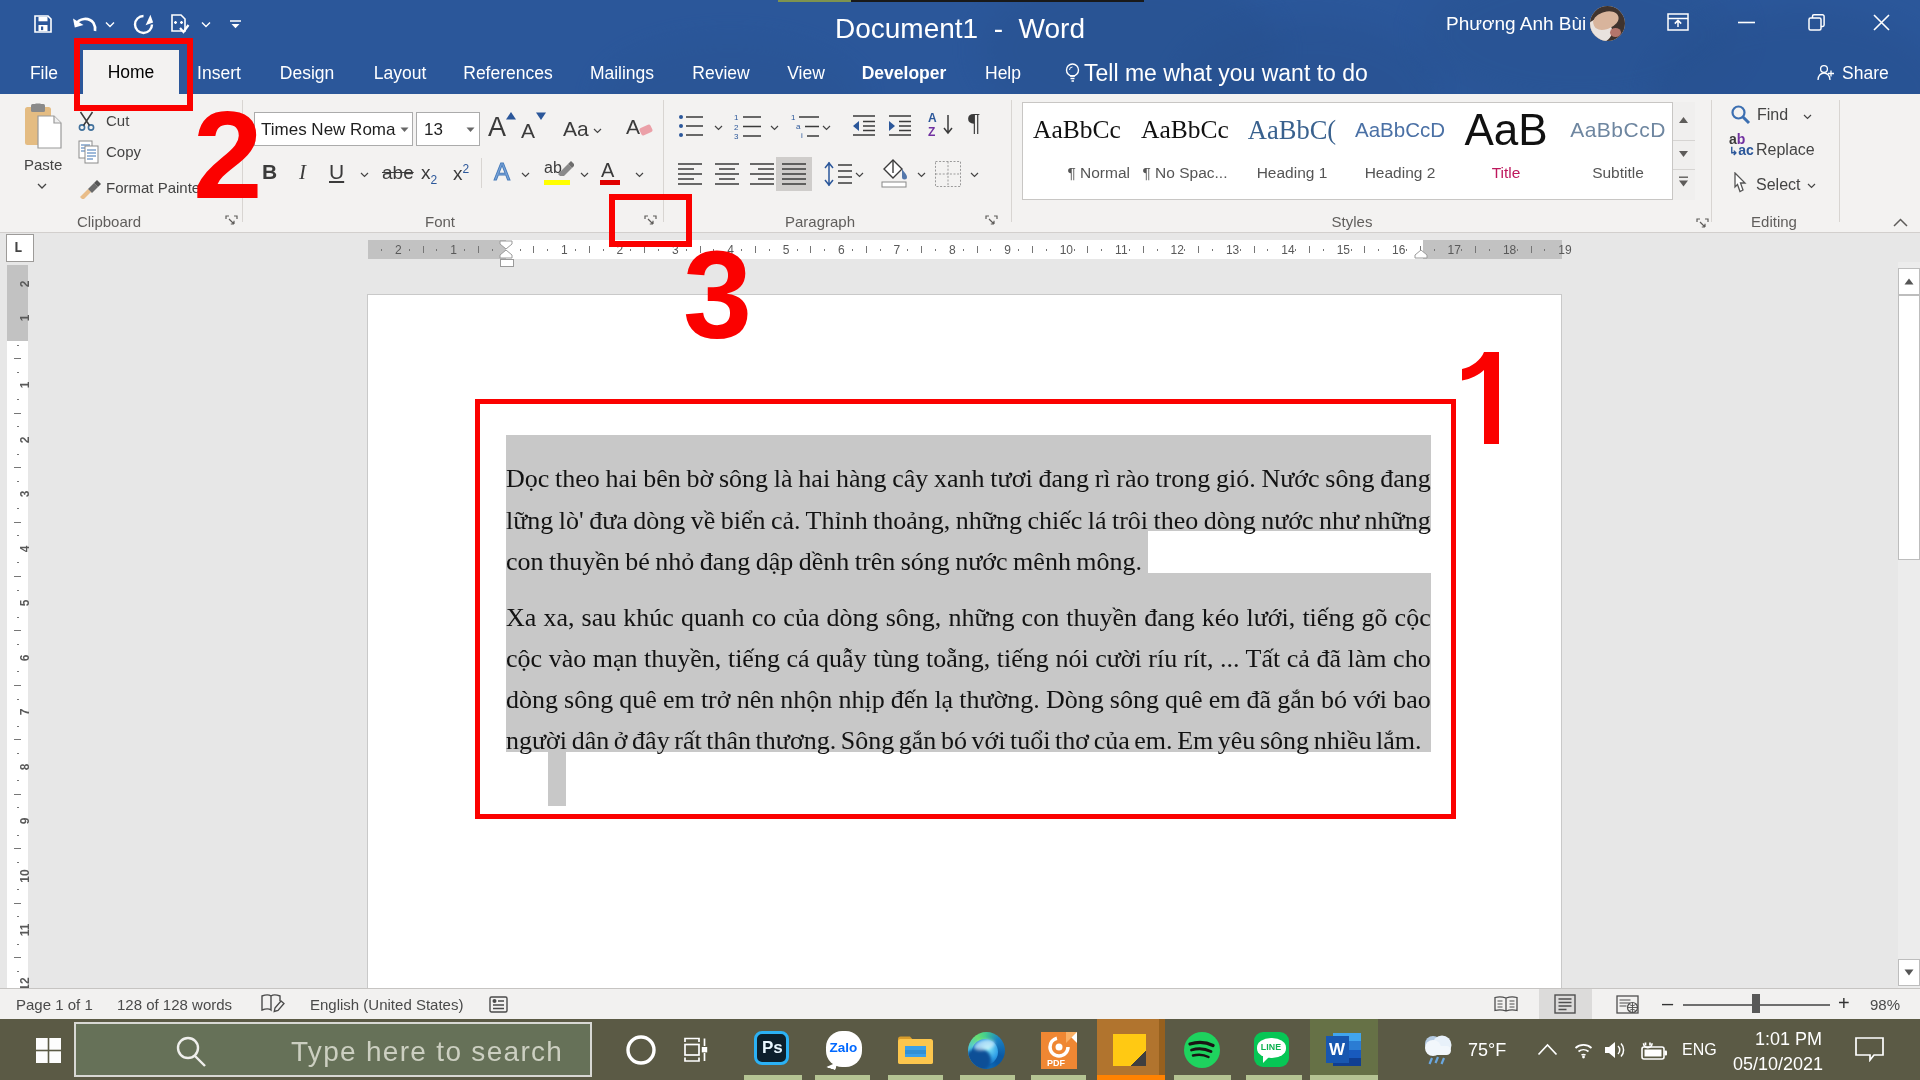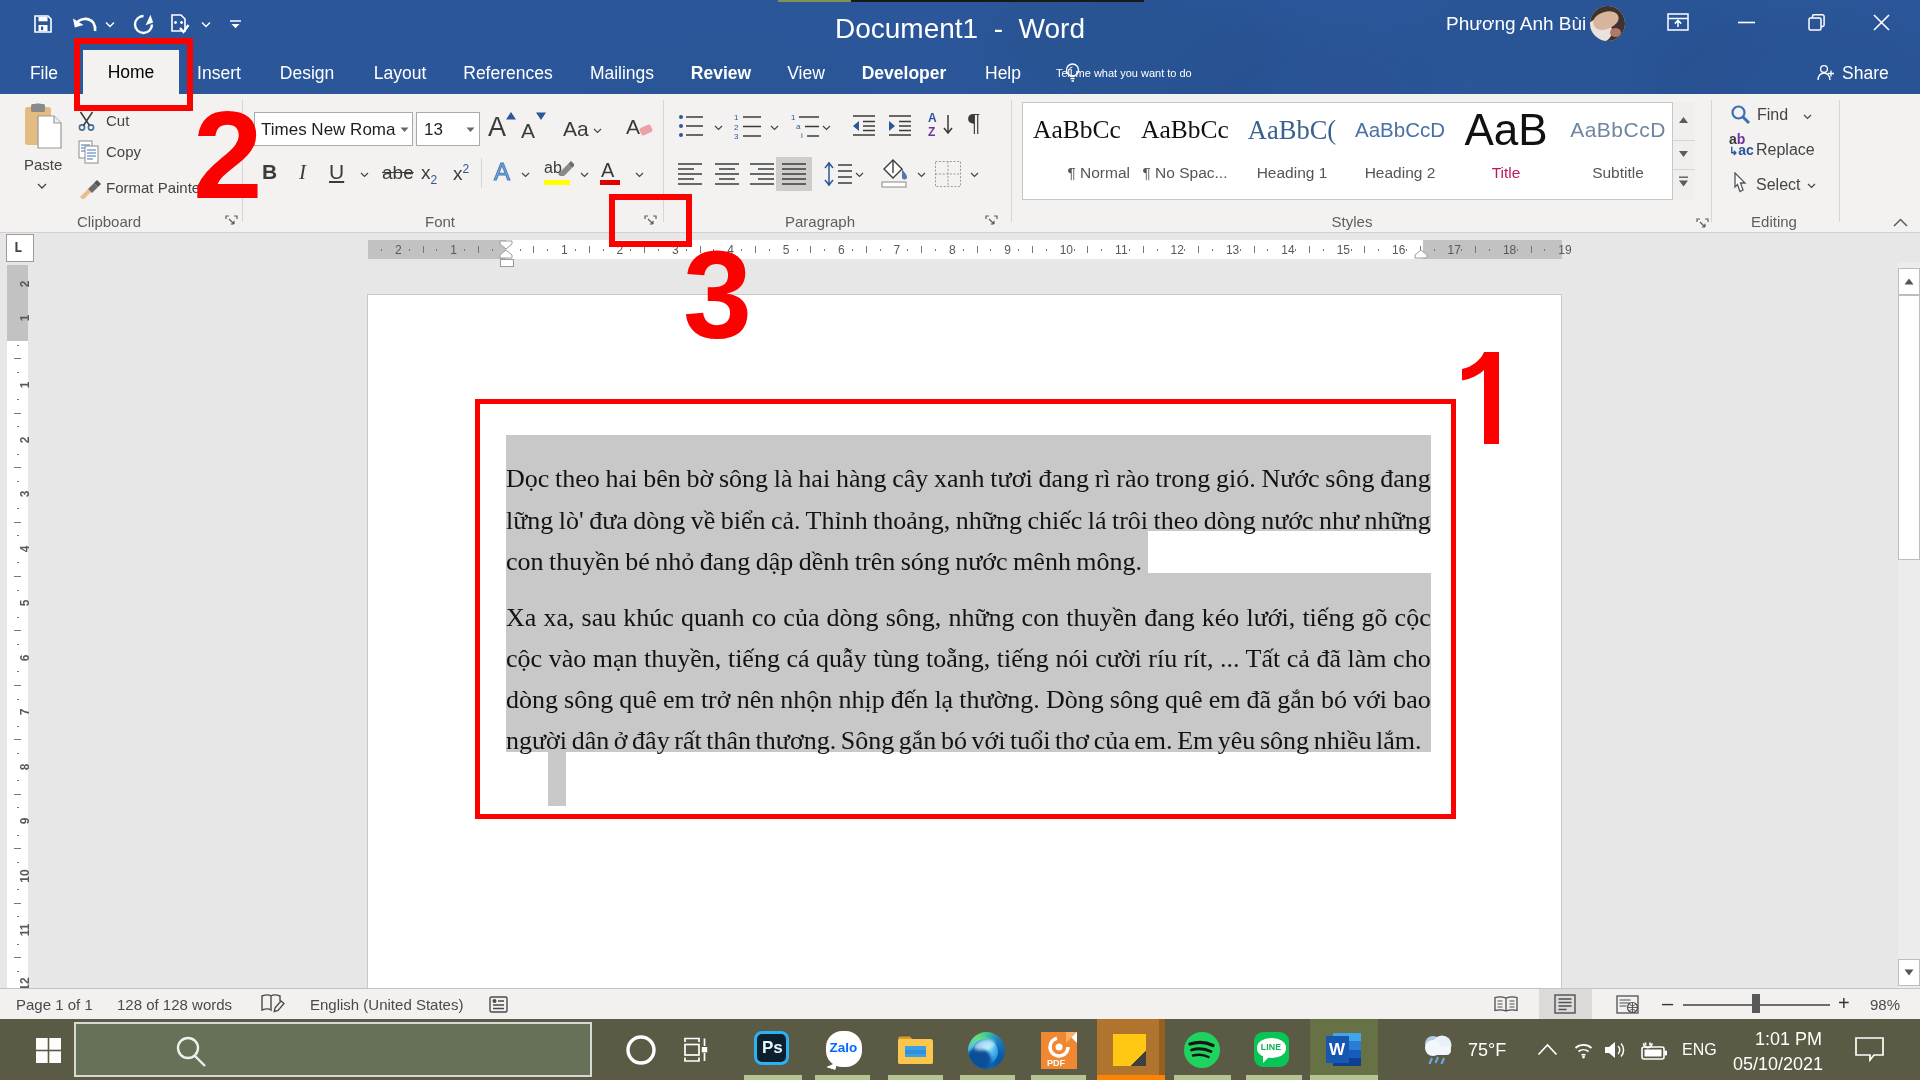--- a/index.html
+++ b/index.html
@@ -117,32 +117,32 @@
 
 <div id="hometab">
     <span>Home</span>
   </div>
 <div class="tab" style="left:44px;transform:translateX(-50%);font-weight:400">File</div>
 <div class="tab" style="left:219px;transform:translateX(-50%);font-weight:400">Insert</div>
 <div class="tab" style="left:307px;transform:translateX(-50%);font-weight:400">Design</div>
 <div class="tab" style="left:400px;transform:translateX(-50%);font-weight:400">Layout</div>
 <div class="tab" style="left:508px;transform:translateX(-50%);font-weight:400">References</div>
 <div class="tab" style="left:622px;transform:translateX(-50%);font-weight:400">Mailings</div>
-<div class="tab" style="left:721px;transform:translateX(-50%);font-weight:700">Review</div>
+<div class="tab" style="left:721px;transform:translateX(-50%);font-weight:400">Review</div>
 <div class="tab" style="left:806px;transform:translateX(-50%);font-weight:400">View</div>
 <div class="tab" style="left:904px;transform:translateX(-50%);font-weight:700">Developer</div>
 <div class="tab" style="left:1003px;transform:translateX(-50%);font-weight:400">Help</div>
 <svg class="abs" style="left:1063px;top:62px" width="19" height="23" viewBox="0 0 19 23">
     <g fill="none" stroke="#fff" stroke-width="1.4">
       <circle cx="9.5" cy="8" r="6"></circle>
       <path d="M7 14 h5 M7.5 16.5 h4 M8.5 19 h2.5"></path>
       <path d="M9.5 5 a3 3 0 0 0 -3 3" stroke-width="1"></path>
     </g>
   </svg>
-<div class="tab" style="left:1056px;font-size:11px">Tell me what you want to do</div>
+<div class="tab" style="left:1084px;font-size:23px">Tell me what you want to do</div>
 <svg class="abs" style="left:1814px;top:62px" width="22" height="22" viewBox="0 0 22 22">
     <g fill="none" stroke="#fff" stroke-width="1.3">
       <circle cx="10" cy="7" r="3.4"></circle>
       <path d="M4 18 c0-4.5 3-7 6-7 s6 2.5 6 7"></path>
       <path d="M17 8.5 v6 m-3 -3 h6"></path>
     </g>
   </svg>
 <div class="tab" style="left:1842px;font-size:17.5px">Share</div>
 <div id="ribbon">
 <div class="gdiv" style="left:241.5px"></div>
@@ -636,20 +636,21 @@
       <rect x="0" y="0" width="11.7" height="11.7" fill="#fdfdfd"></rect>
       <rect x="13.3" y="0" width="11.7" height="11.7" fill="#fdfdfd"></rect>
       <rect x="0" y="13.3" width="11.7" height="11.7" fill="#fdfdfd"></rect>
       <rect x="13.3" y="13.3" width="11.7" height="11.7" fill="#fdfdfd"></rect>
     </svg>
 <div class="abs" style="left:74px;top:3px;width:518px;height:55px;background:#667158;border:2px solid #d8d8d4"></div>
 <svg class="abs" style="left:173px;top:16px" width="36" height="34" viewBox="0 0 36 34">
       <circle cx="15" cy="13" r="10" fill="none" stroke="#efefec" stroke-width="2.4"></circle>
       <path d="M22 21 L32 31" stroke="#efefec" stroke-width="2.4"></path>
     </svg>
+<span class="abs" style="left:291px;top:17px;font-size:28px;letter-spacing:1.3px;color:#cccfc1">Type here to search</span>
 <svg class="abs" style="left:624px;top:14px" width="34" height="34" viewBox="0 0 34 34">
       <circle cx="17" cy="17" r="13" fill="none" stroke="#fff" stroke-width="3.4"></circle>
     </svg>
 <svg class="abs" style="left:684px;top:18px" width="26" height="26" viewBox="0 0 26 26">
       <g stroke="#fff" stroke-width="1.7" fill="none">
         <path d="M1 5 V1.5 H15 V5"></path>
         <rect x="1" y="7.5" width="14" height="10.5"></rect>
         <path d="M1 20.5 V24 H15 V20.5"></path>
         <path d="M20.5 1.5 V9 M20.5 16 V24"></path>
       </g>

